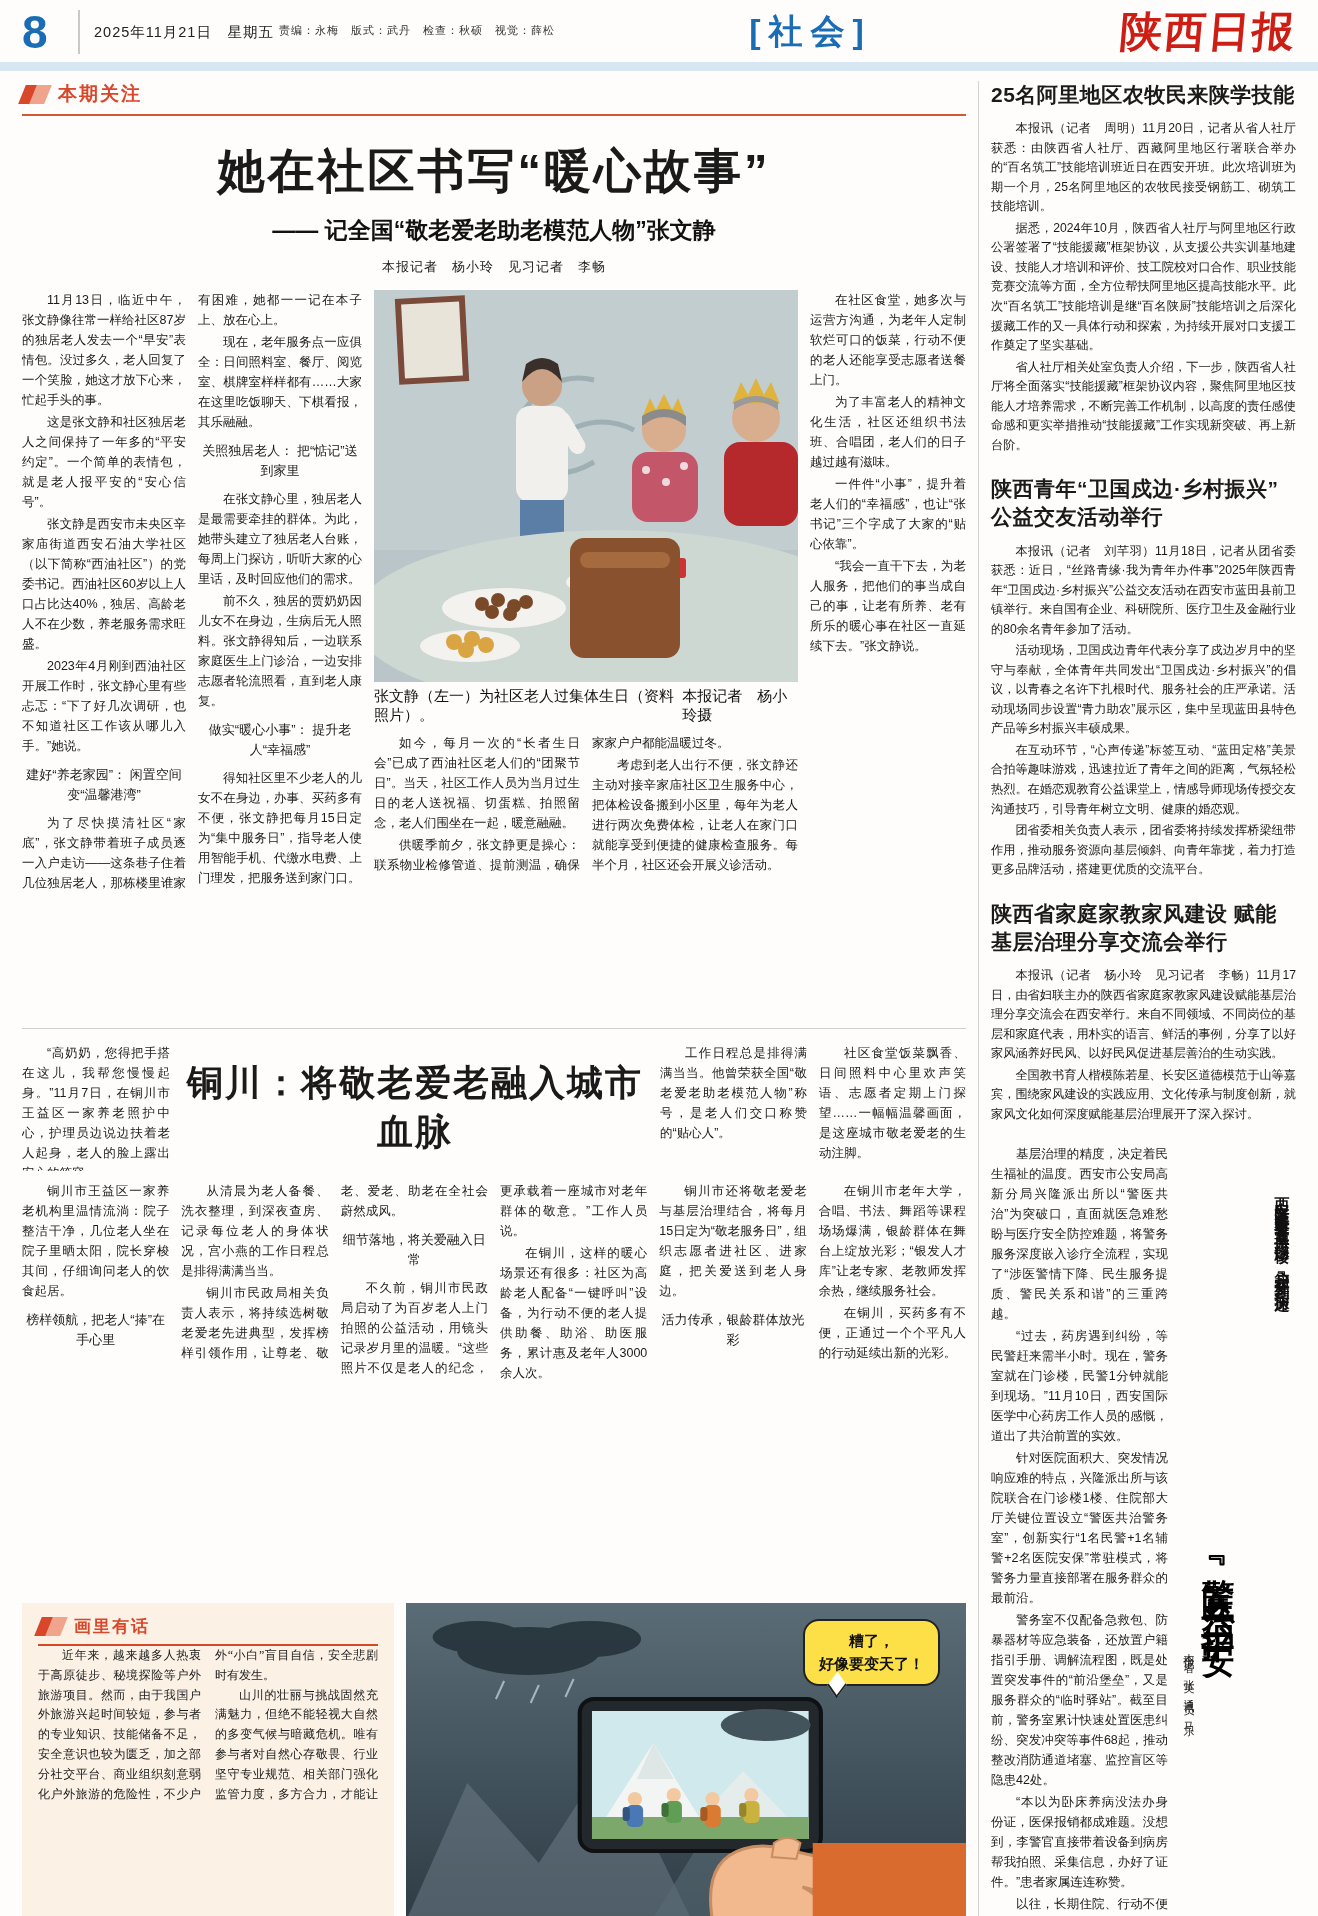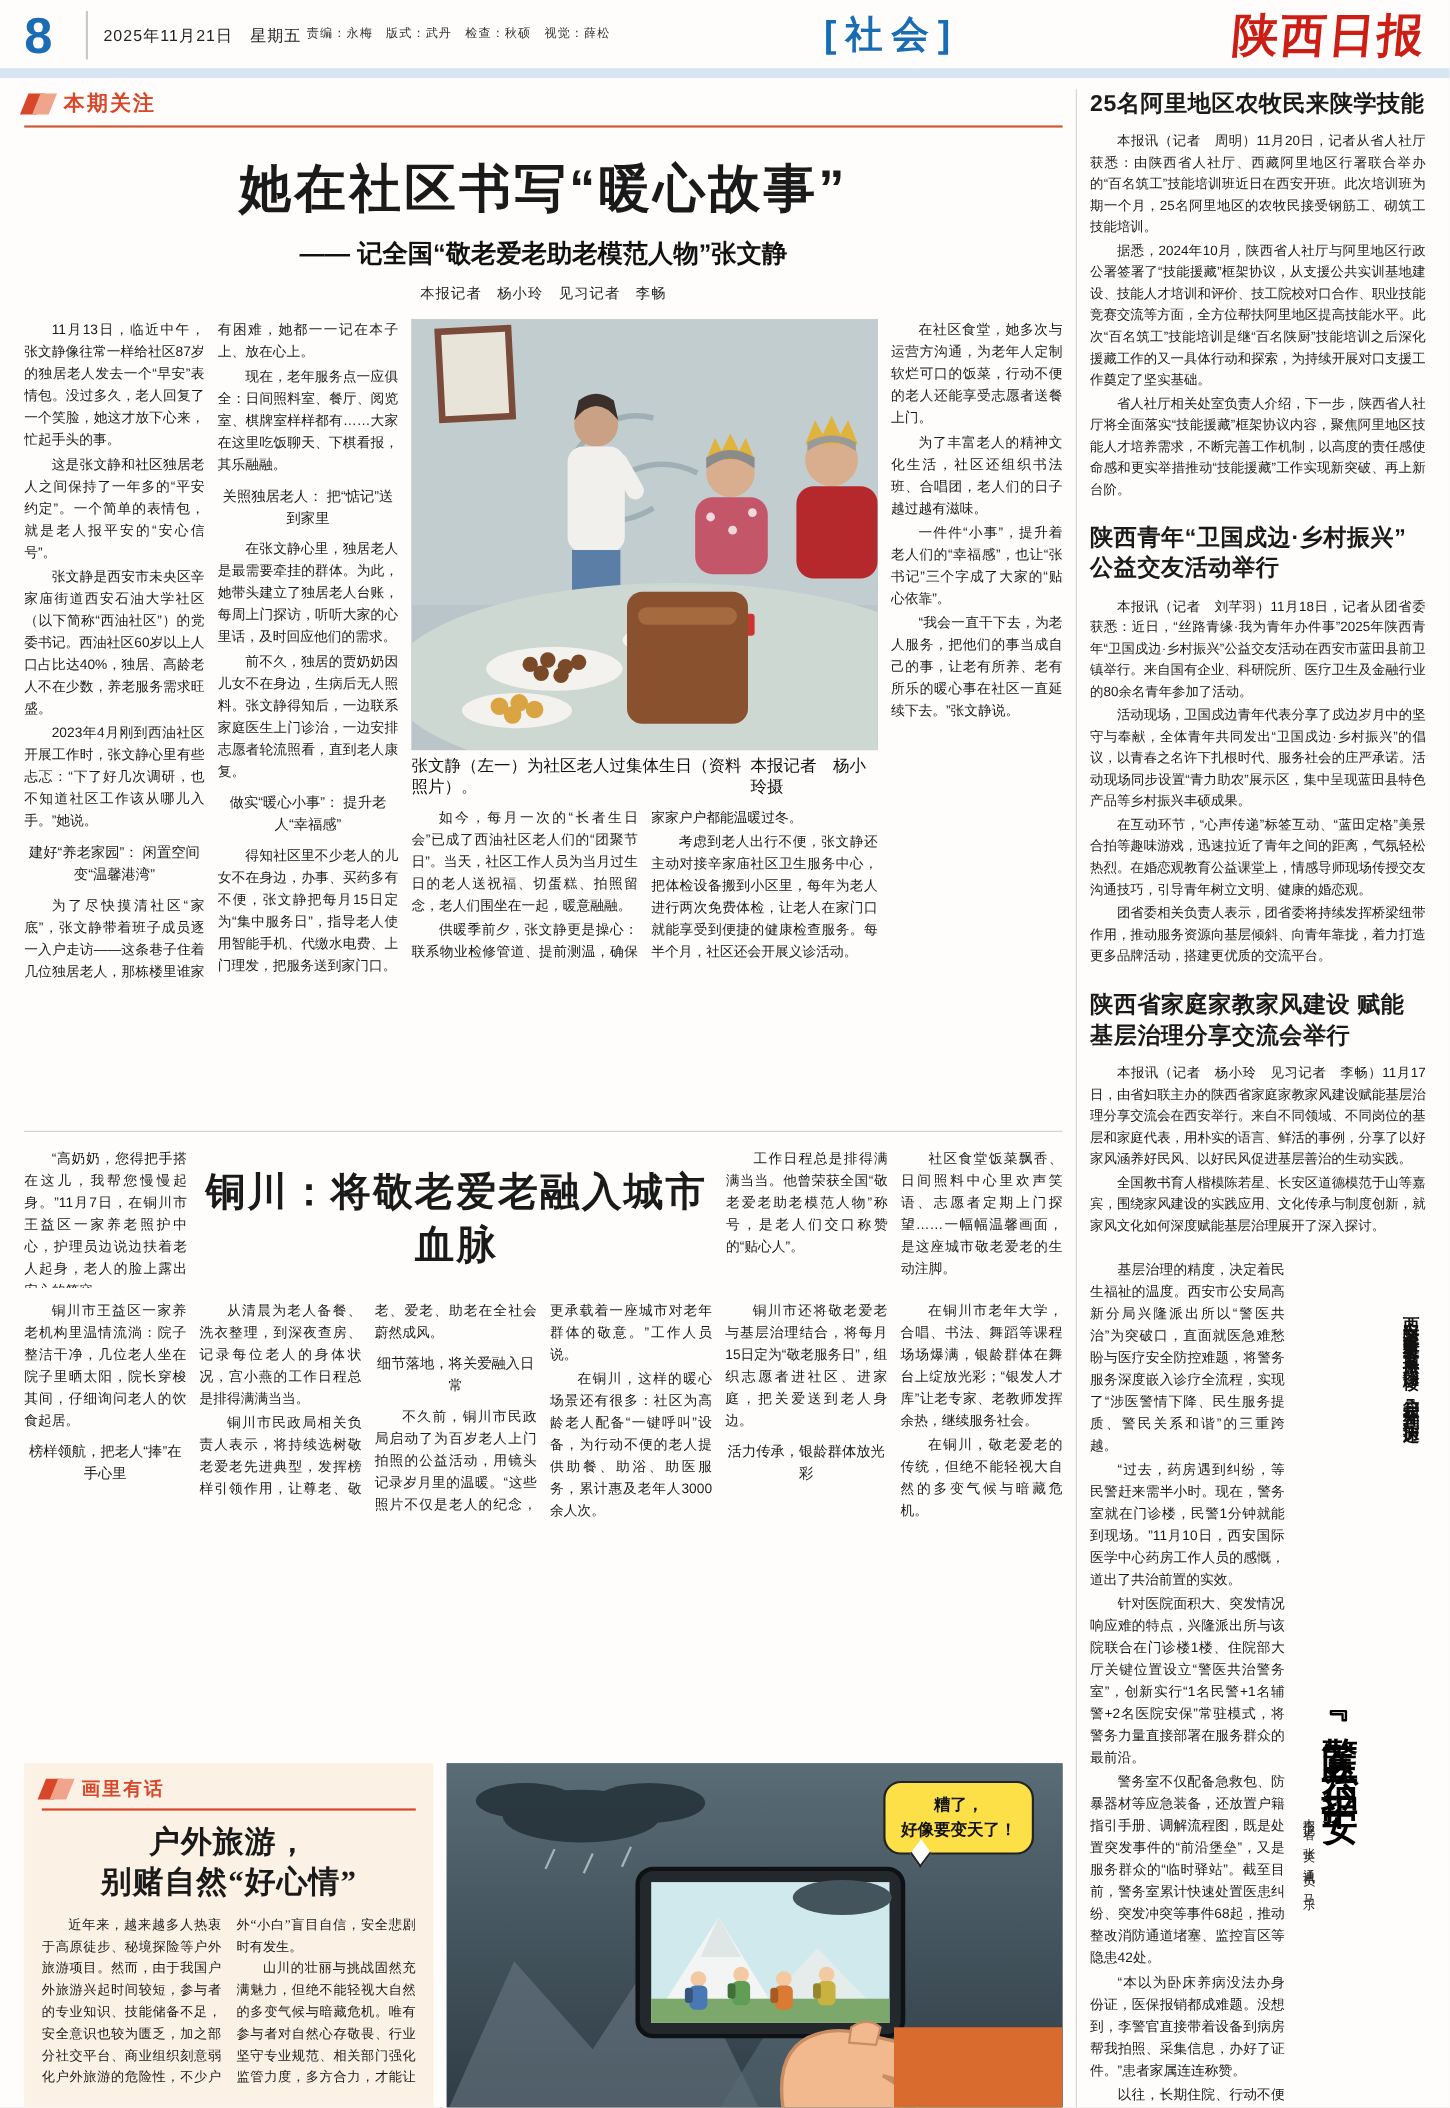--- a/index.html
+++ b/index.html
@@ -222,34 +222,30 @@
             <p>铜川市王益区一家养老机构里温情流淌：院子整洁干净，几位老人坐在院子里晒太阳，院长穿梭其间，仔细询问老人的饮食起居。</p>
             <h4>榜样领航，把老人“捧”在手心里</h4>
             <p>从清晨为老人备餐、洗衣整理，到深夜查房、记录每位老人的身体状况，宫小燕的工作日程总是排得满满当当。</p>
             <p>铜川市民政局相关负责人表示，将持续选树敬老爱老先进典型，发挥榜样引领作用，让尊老、敬老、爱老、助老在全社会蔚然成风。</p>
             <h4>细节落地，将关爱融入日常</h4>
             <p>不久前，铜川市民政局启动了为百岁老人上门拍照的公益活动，用镜头记录岁月里的温暖。“这些照片不仅是老人的纪念，更承载着一座城市对老年群体的敬意。”工作人员说。</p>
             <p>在铜川，这样的暖心场景还有很多：社区为高龄老人配备“一键呼叫”设备，为行动不便的老人提供助餐、助浴、助医服务，累计惠及老年人3000余人次。</p>
             <p>铜川市还将敬老爱老与基层治理结合，将每月15日定为“敬老服务日”，组织志愿者进社区、进家庭，把关爱送到老人身边。</p>
             <h4>活力传承，银龄群体放光彩</h4>
             <p>在铜川市老年大学，合唱、书法、舞蹈等课程场场爆满，银龄群体在舞台上绽放光彩；“银发人才库”让老专家、老教师发挥余热，继续服务社会。</p>
-            <p>在铜川，敬老爱老的传统，但绝不能轻视大自然的多变气候与暗藏危机。</p>
+            <p>在铜川，买药多有不便，正通过一个个平凡人的行动延续出新的光彩。</p>
           </div>
       </div>
 
       <div class="bottomrow">
         <div class="huabox">
           <div class="hua-kickerrow">
             <span class="kshape k1"></span>
             <span class="kshape k2"></span>
             <span class="hua-ktext">画里有话</span>
-          </div>
-          <div class="huahead">
-            <span>户外旅游，</span><br>
-            <span>别赌自然“好心情”</span>
           </div>
           <div class="huabody">
               <p>近年来，越来越多人热衷于高原徒步、秘境探险等户外旅游项目。然而，由于我国户外旅游兴起时间较短，参与者的专业知识、技能储备不足，安全意识也较为匮乏，加之部分社交平台、商业组织刻意弱化户外旅游的危险性，不少户外“小白”盲目自信，安全悲剧时有发生。</p>
               <p>山川的壮丽与挑战固然充满魅力，但绝不能轻视大自然的多变气候与暗藏危机。唯有参与者对自然心存敬畏、行业坚守专业规范、相关部门强化监管力度，多方合力，才能让人们探索自然的脚步走得更稳、更远。</p>
             </div>
         </div>
 
         <div class="cartoon">
           <svg viewBox="0 0 548 318" preserveAspectRatio="none">
             <defs>

